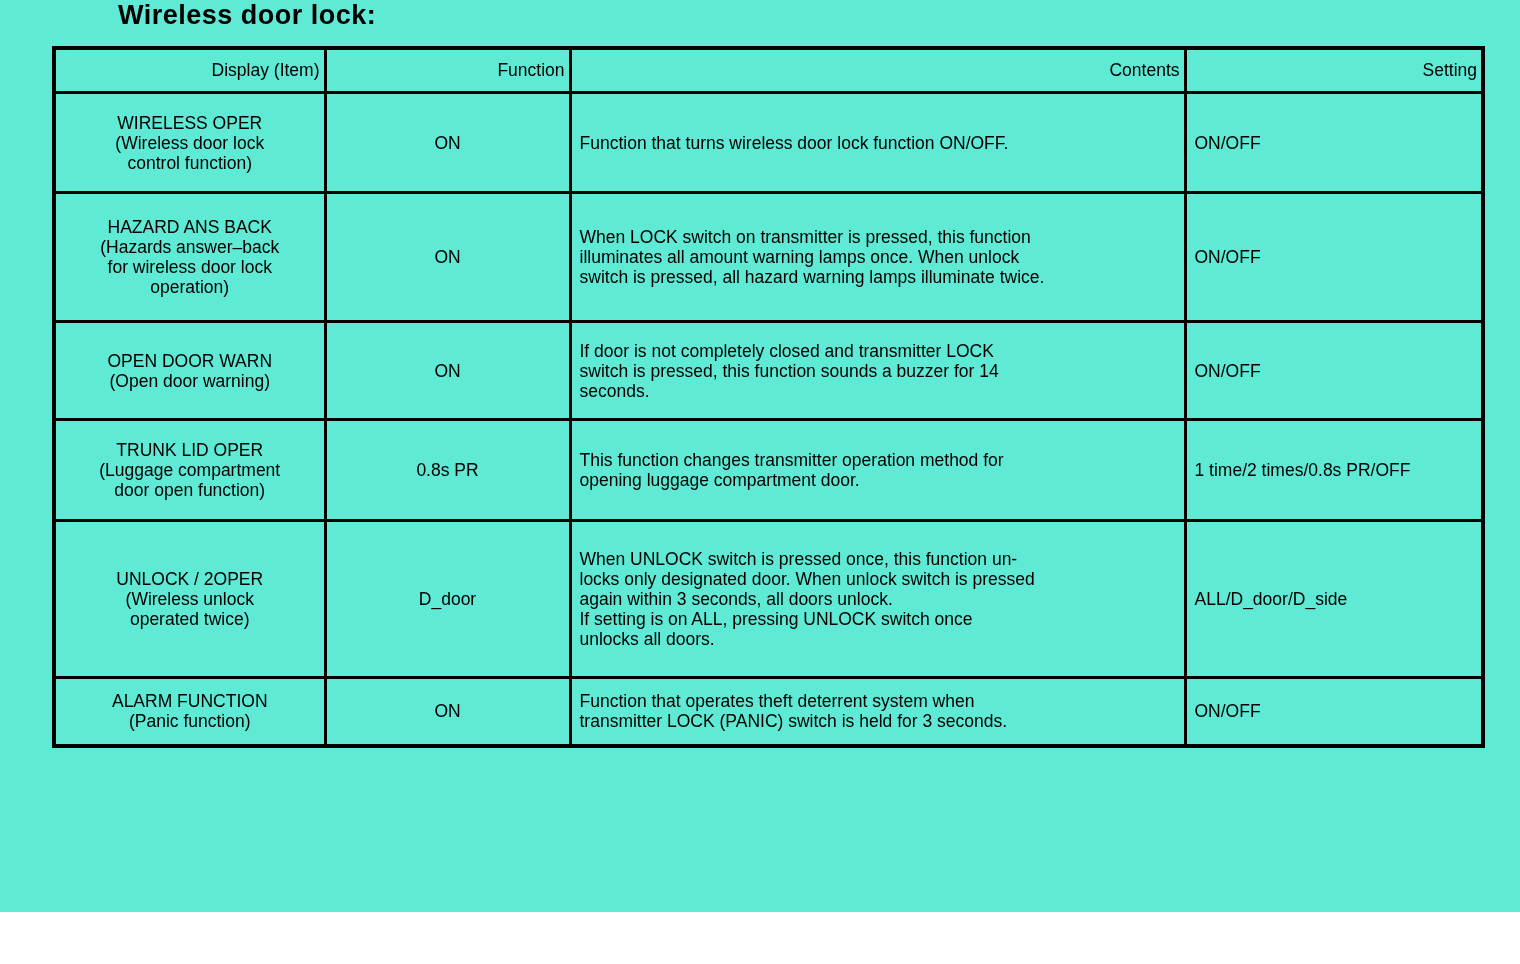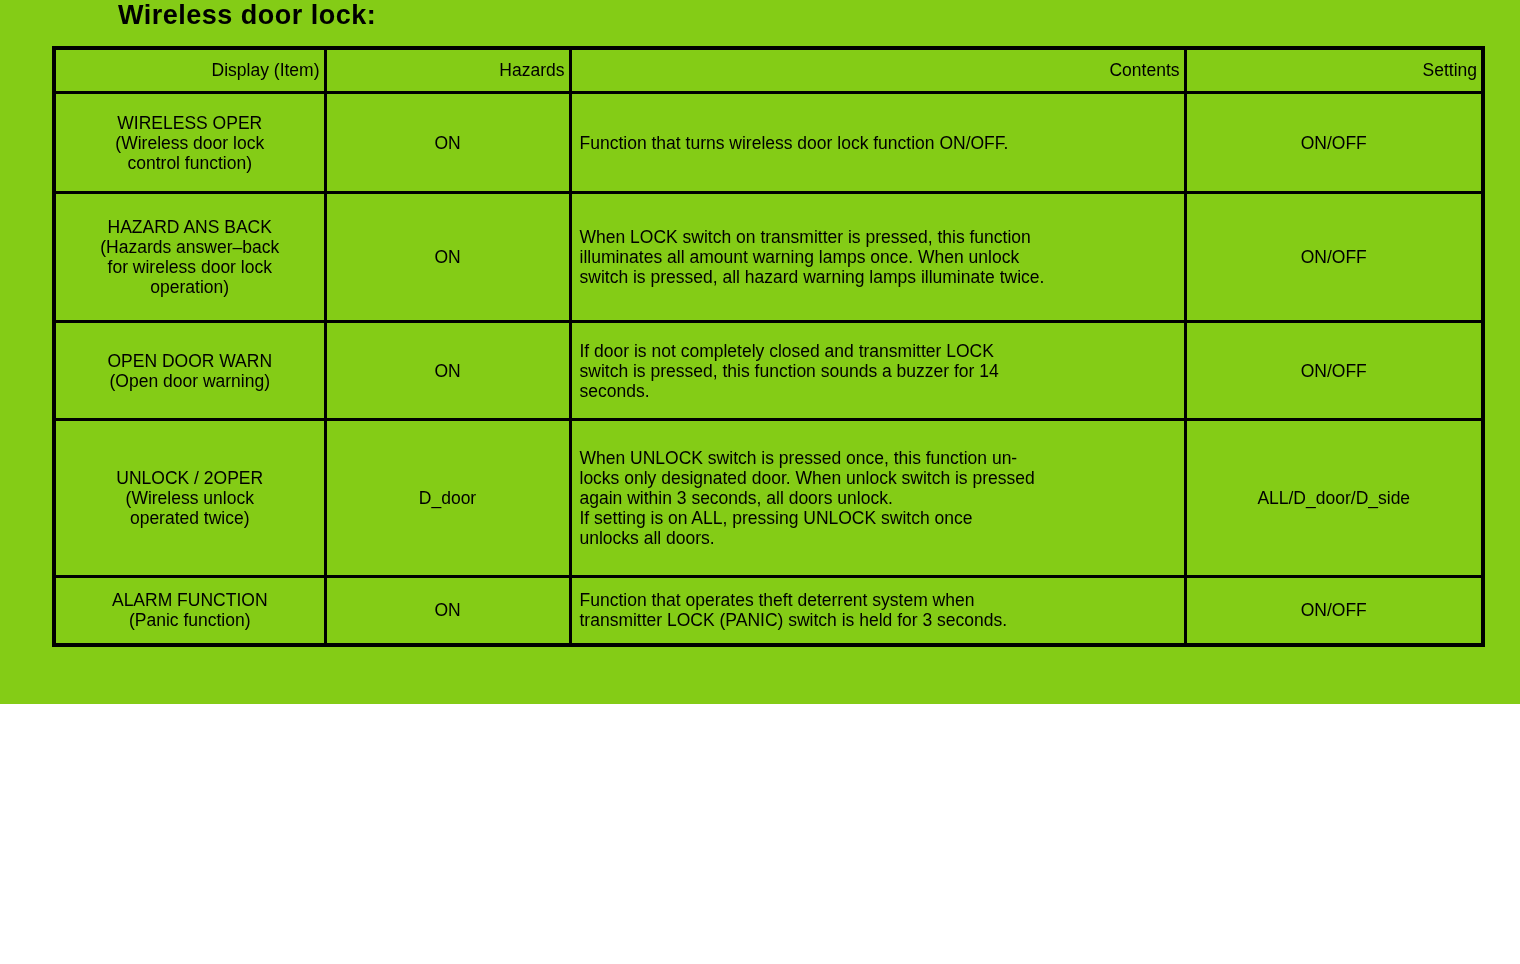--- a/index.html
+++ b/index.html
@@ -8,22 +8,22 @@
     background: #ffffff;
     width: 1520px;
     height: 964px;
     overflow: hidden;
     font-family: "Liberation Sans", sans-serif;
     color: #000000;
   }
   .page {
     position: relative;
     width: 1520px;
-    height: 704px;
-    background: #84cc16;
+    height: 912px;
+    background: #5eead4;
   }
   .doc-title {
     position: absolute;
     left: 118px;
     top: 0px;
     font-size: 27px;
     font-weight: bold;
     letter-spacing: 0.5px;
     color: #000000;
     white-space: nowrap;
@@ -68,21 +68,20 @@
     text-align: center;
     margin-top: 9px;
   }
   td.cell-contents {
     text-align: left;
     padding-left: 14px;
     padding-right: 10px;
     white-space: pre-line;
   }
   td.cell-setting {
-    text-align: center;
   }
   tbody tr.r1 { height: 100px; }
   tbody tr.r2 { height: 129px; }
   tbody tr.r3 { height: 134px; }
   tbody tr.r4 { height: 98px; }
   tbody tr.r5 { height: 69px; }
   tbody tr.r6 { height: 101px; }
   tbody tr.r7 { height: 157px; }
   tbody tr.r8 { height: 68px; }
 </style>
@@ -96,21 +95,21 @@
   <table class="settings">
     <colgroup>
       <col class="c-display">
       <col class="c-default">
       <col class="c-contents">
       <col class="c-setting">
     </colgroup>
     <thead>
       <tr>
         <th>Display (Item)</th>
-        <th>Hazards</th>
+        <th>Function</th>
         <th>Contents</th>
         <th>Setting</th>
       </tr>
     </thead>
     <tbody>
       <tr class="r1">
         <td class="cell-display">WIRELESS OPER
 (Wireless door lock
 control function)</td>
         <td class="cell-default">ON</td>
@@ -130,20 +129,29 @@
       </tr>
       <tr class="r4">
         <td class="cell-display">OPEN DOOR WARN
 (Open door warning)</td>
         <td class="cell-default">ON</td>
         <td class="cell-contents">If door is not completely closed and transmitter LOCK
 switch is pressed, this function sounds a buzzer for 14
 seconds.</td>
         <td class="cell-setting">ON/OFF</td>
       </tr>
+      <tr class="r6">
+        <td class="cell-display">TRUNK LID OPER
+(Luggage compartment
+door open function)</td>
+        <td class="cell-default">0.8s PR</td>
+        <td class="cell-contents">This function changes transmitter operation method for
+opening luggage compartment door.</td>
+        <td class="cell-setting">1 time/2 times/0.8s PR/OFF</td>
+      </tr>
       <tr class="r7">
         <td class="cell-display">UNLOCK / 2OPER
 (Wireless unlock
 operated twice)</td>
         <td class="cell-default">D_door</td>
         <td class="cell-contents">When UNLOCK switch is pressed once, this function un-
 locks only designated door. When unlock switch is pressed
 again within 3 seconds, all doors unlock.
 If setting is on ALL, pressing UNLOCK switch once
 unlocks all doors.</td>

